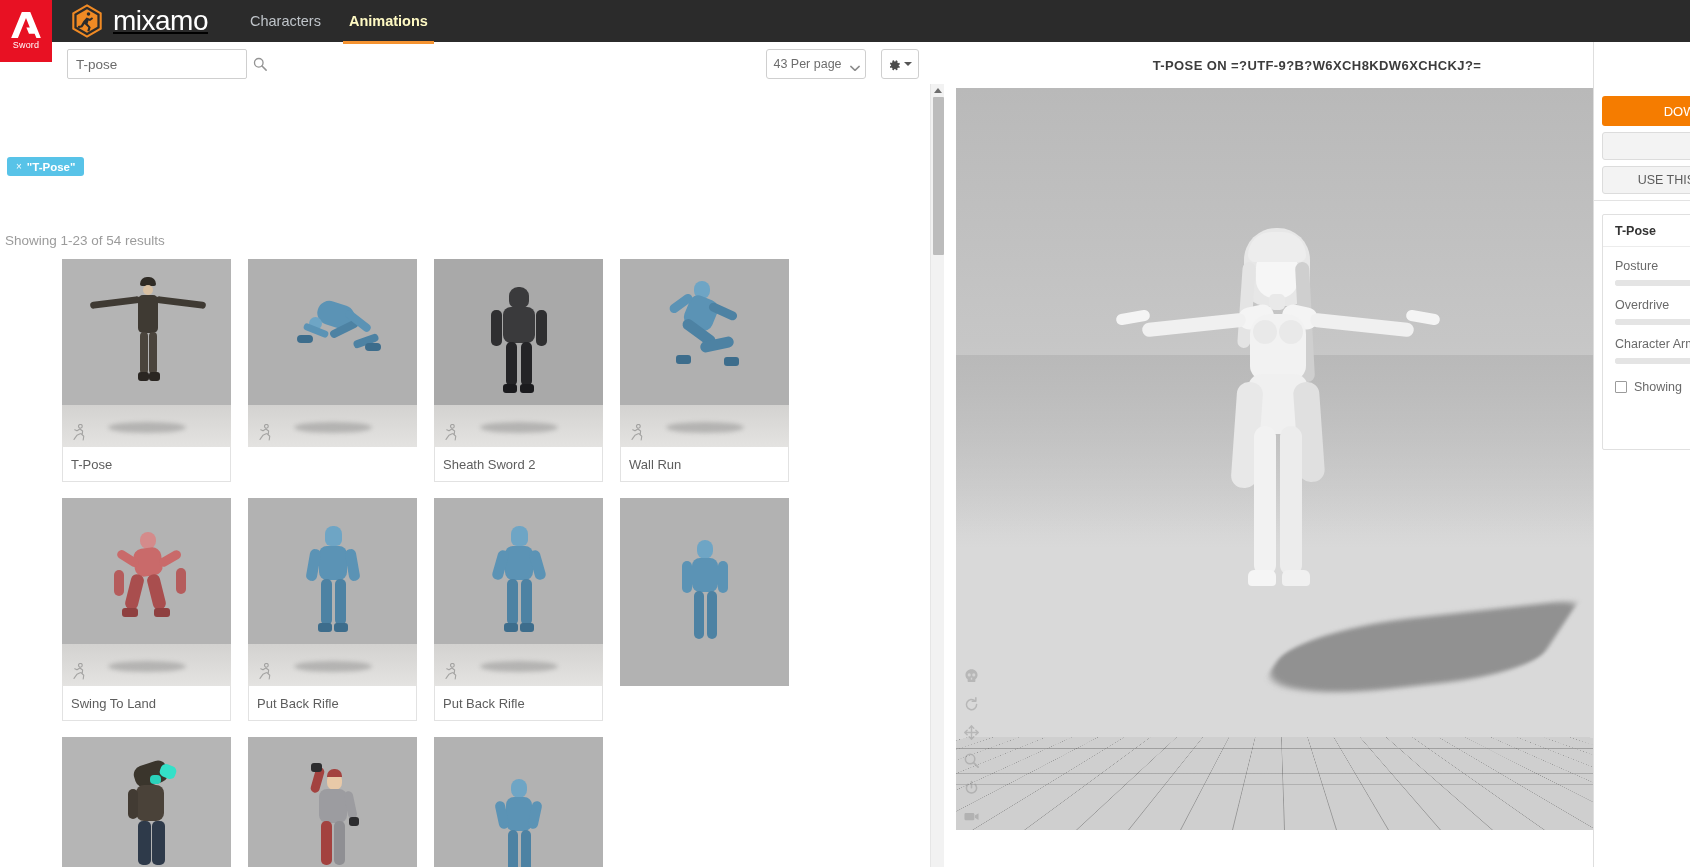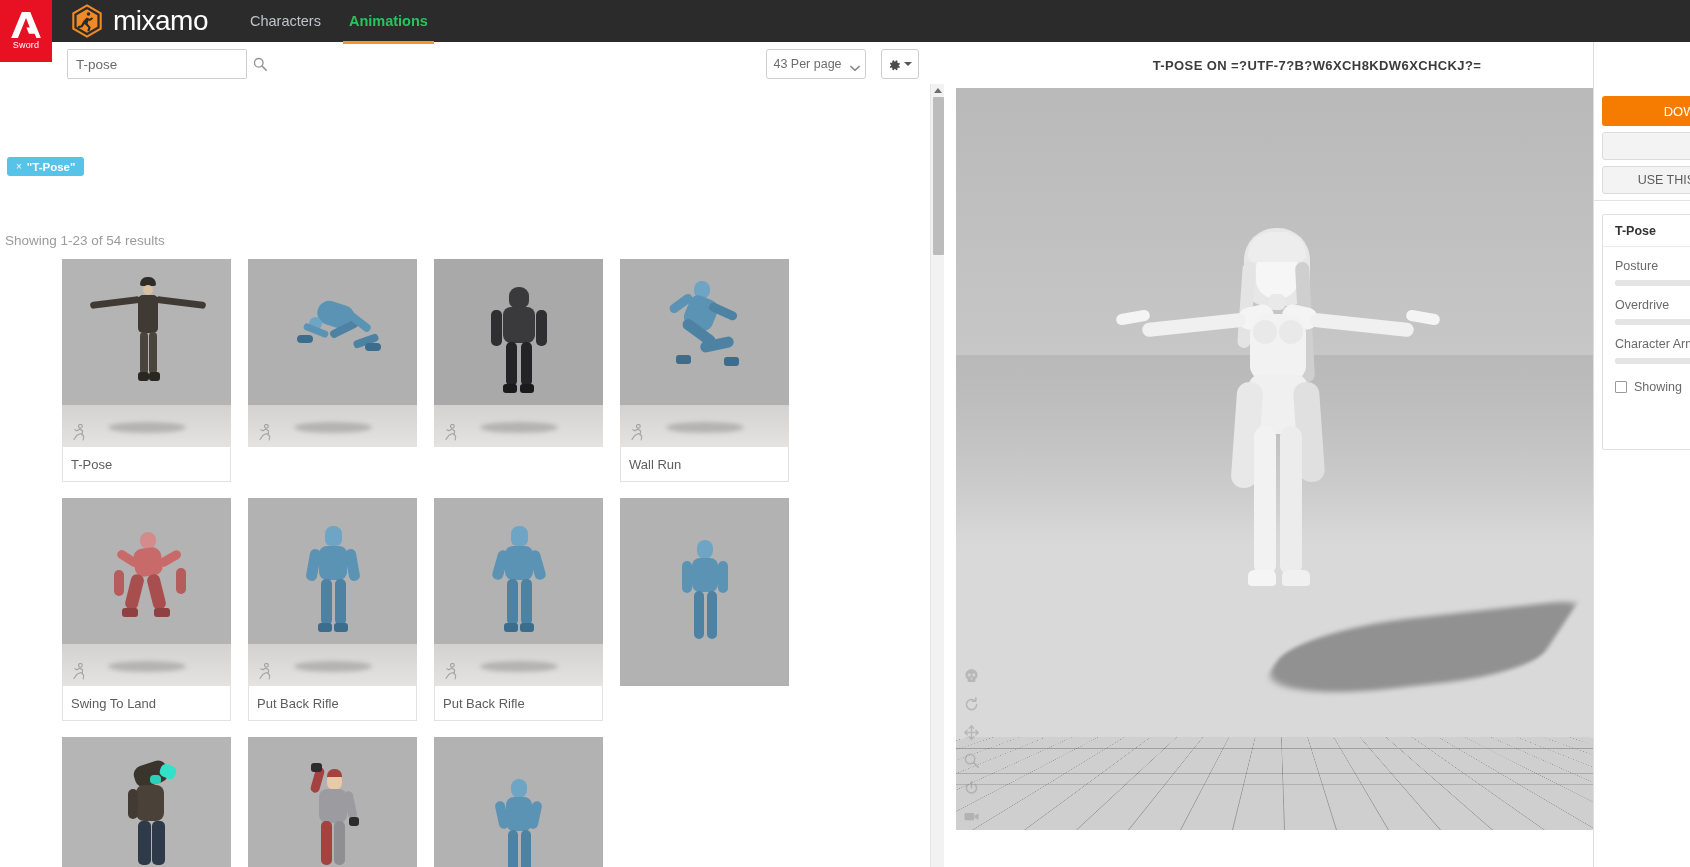--- a/index.html
+++ b/index.html
@@ -17,33 +17,33 @@
     position: absolute; top: 0; left: 0; width: 1690px; height: 42px;
     background: #2b2b2b; display: flex; align-items: center; z-index: 30;
   }
   .adobe-logo {
     width: 52px; height: 62px; background: #e81123;
     display: flex; flex-direction: column; align-items: center; justify-content: center;
     flex: 0 0 52px; position: relative; top: 10px;
   }
   .adobe-a { width: 30px; height: 26px; position: relative; }
   .adobe-word { color: #fff; font-size: 9px; letter-spacing: .2px; margin-top: 2px; }
-  .mixamo-brand { display: flex; align-items: center; margin-left: 18px; }
+  .mixamo-brand { display: flex; align-items: center; margin-left: 18px; text-decoration: underline; }
   .hex-logo { width: 34px; height: 34px; position: relative; }
   .mixamo-word {
     color: #ffffff; font-size: 28px; letter-spacing: -0.5px;
     margin-left: 9px; font-weight: 400; line-height: 1;
   }
   .nav-links { display: flex; align-items: center; height: 42px; margin-left: 28px; }
   .nav-link {
     color: #bfc4c9; font-size: 14.5px; padding: 0 14px; height: 45px;
     display: flex; align-items: center; cursor: pointer; position: relative;
     white-space: nowrap;
   }
-  .nav-link.active { color: #22c55e; font-weight: bold; }
+  .nav-link.active { color: #fef9c3; font-weight: bold; }
   .nav-link.active:after {
     content: ""; position: absolute; left: 8px; right: 8px; bottom: 0;
     height: 3px; background: #f59331;
   }
 
   
   .left-panel {
     position: absolute; top: 42px; left: 0; width: 944px; height: 825px;
     background: #ffffff; overflow: hidden;
   }
@@ -368,20 +368,21 @@
               <span style="left:22px;top:97px;width:14px;height:9px;background:#1b1b1e;border-radius:3px;"></span>
               <span style="left:39px;top:97px;width:14px;height:9px;background:#1b1b1e;border-radius:3px;"></span>
             </div>
             <span class="run-icon">
               <svg viewBox="0 0 16 18" width="15" height="17" aria-hidden="true">
                 <circle cx="10" cy="2.4" r="2" fill="none" stroke="#555" stroke-width="1.2"></circle>
                 <path d="M9.5 5.2 L6.4 7.2 L4 6.1 M9.5 5.2 L12.4 7.4 L12 10.8 M10.6 10.2 L13.6 13 L13 17 M9.8 10.4 L6.3 12 L3.2 16.4" fill="none" stroke="#555" stroke-width="1.2" stroke-linecap="round" stroke-linejoin="round"></path>
               </svg>
             </span>
           </div>
+          <div class="card-label">Sheath Sword 2</div>
         </div>
 
         <div class="card">
           <div class="card-thumb" style="background:#b0b0b0;">
             <div class="card-floor"></div>
             <div class="shadow-el"></div>
             <div class="fig" style="width:118px;height:148px;bottom:22px;">
               <span style="left:48px;top:4px;width:16px;height:18px;background:#6ea5c5;border-radius:8px;"></span>
               <span style="left:40px;top:20px;width:30px;height:32px;background:#5b93b5;border-radius:9px;transform:rotate(22deg);"></span>
               <span style="left:22px;top:22px;width:26px;height:9px;background:#5b93b5;border-radius:5px;transform:rotate(-36deg);"></span>
@@ -548,21 +549,21 @@
 
     <div class="vscroll">
       <span class="vscroll-arrow vs-up"></span>
       <div class="vscroll-thumb"></div>
 
     </div>
   </div>
 
   <div class="viewer-panel">
 
-    <div class="viewer-title">T-POSE ON =?UTF-7?B?W6XCH8KDW6XCHCKJ?=</div>
+    <div class="viewer-title">T-POSE ON =?UTF-9?B?W6XCH8KDW6XCHCKJ?=</div>
 
     <div class="stage-wrap">
       <div class="stage">
         <div class="horizon"></div>
         <div class="floor"></div>
         <div class="char-shadow"></div>
 
         <div class="character" style="width:360px;height:500px;">
 
           <span style="left:146px;top:6px;width:66px;height:78px;background:#e7e7e7;border-radius:32px 32px 22px 22px;"></span>

